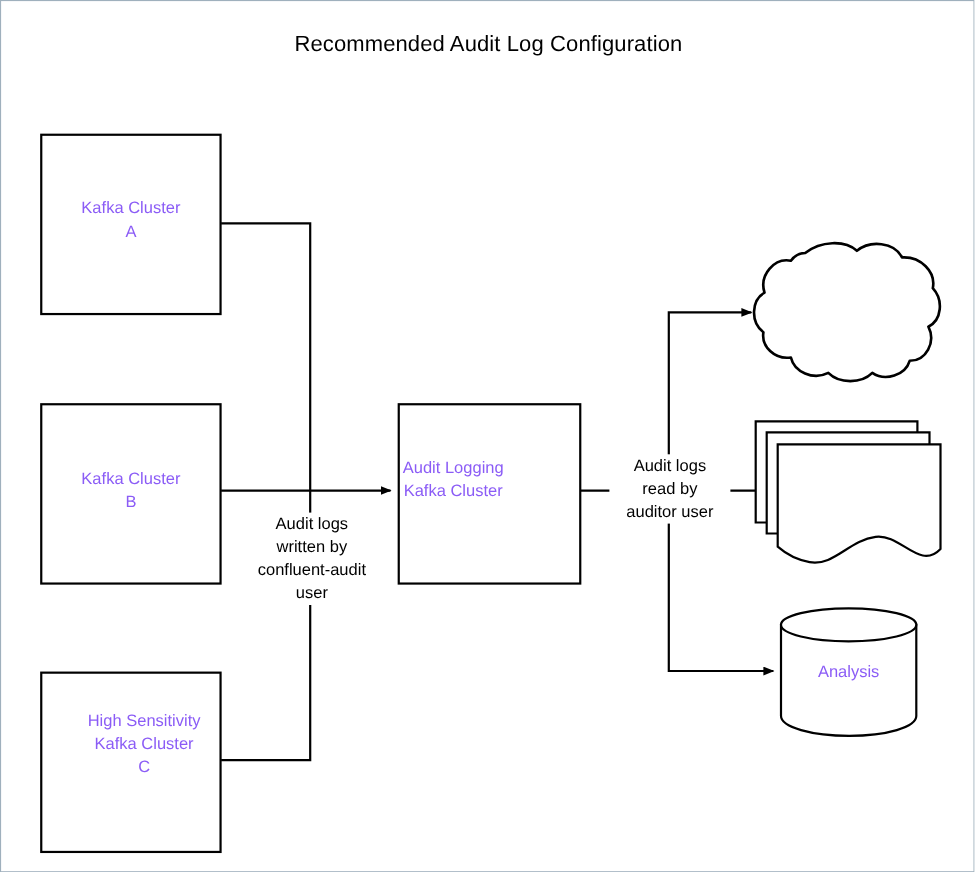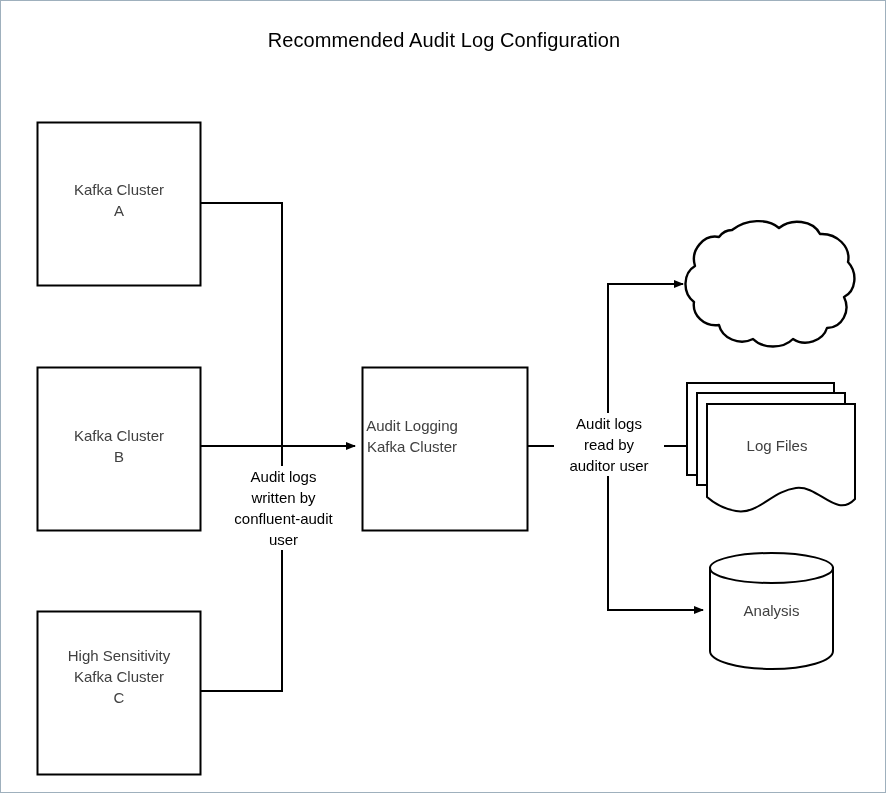--- a/index.html
+++ b/index.html
@@ -33,39 +33,39 @@
     top: 22px;
     width: 886px;
     text-align: center;
     font-size: 20px;
     line-height: 34px;
     color: #000000;
     letter-spacing: 0.1px;
   }
   .node-label {
     position: absolute;
-    color: #404040;
+    color: #8b5cf6;
     font-size: 15px;
     line-height: 21px;
     text-align: center;
     white-space: pre-line;
   }
   .edge-label {
     position: absolute;
     color: #000000;
     font-size: 15px;
     line-height: 21px;
     text-align: center;
     white-space: pre-line;
     background: #ffffff;
   }
   
   #label-cluster-a { left: 36px;  top: 178px; width: 164px; }
   #label-cluster-b { left: 36px;  top: 424px; width: 164px; }
-  #label-cluster-c { left: 36px;  top: 644px; width: 164px; }
+  #label-cluster-c { left: 36px;  top: 644px; width: 164px; padding-left: 12px; }
   #label-audit-logging { left: 340px; top: 414px; width: 142px; }
   #label-log-analysis { left: 700px; top: 261px; width: 146px; }
   #label-log-files    { left: 706px; top: 434px; width: 140px; }
   #label-databases    { left: 708px; top: 599px; width: 125px; }
   #label-write-edge {
     left: 213px; top: 465px; width: 137px;
     padding: 0 1px;
   }
   #label-read-edge {
     left: 553px; top: 412px; width: 108px;
@@ -145,21 +145,20 @@
 B</div>
 
   <div class="node-label" id="label-cluster-c">High Sensitivity
 Kafka Cluster
 C</div>
 
   <div class="node-label" id="label-audit-logging">Audit Logging
 Kafka Cluster</div>
 
 
-  <div class="node-label" id="label-log-files">Log Files</div>
 
   <div class="node-label" id="label-databases">Analysis</div>
 
   <div class="edge-label" id="label-write-edge">Audit logs
 written by
 confluent-audit
 user</div>
 
   <div class="edge-label" id="label-read-edge">Audit logs
 read by

